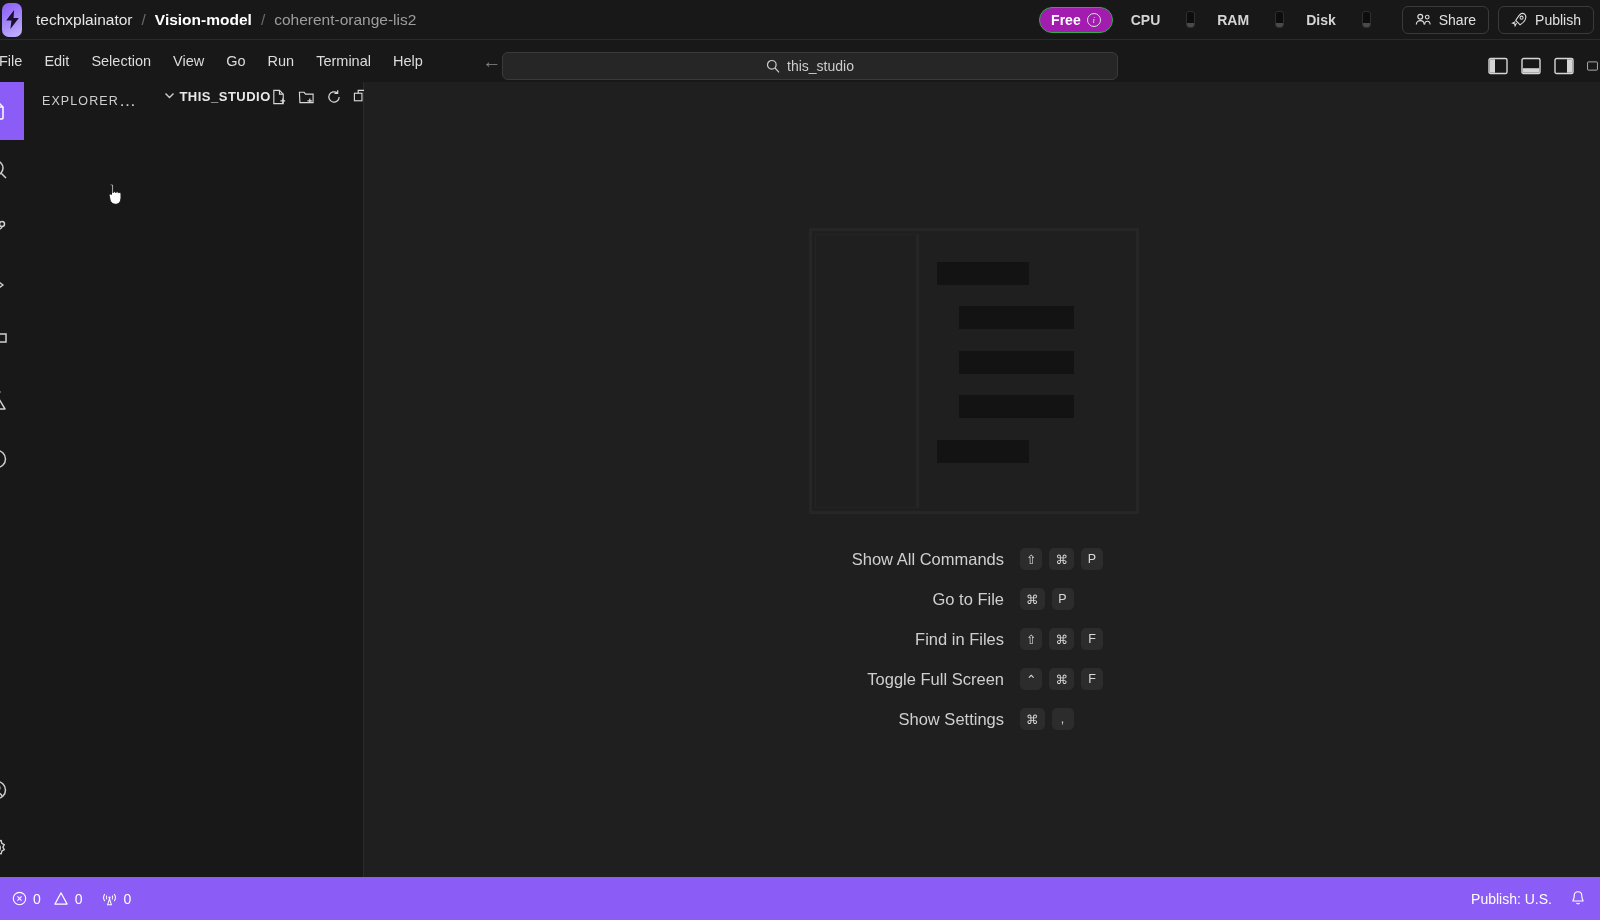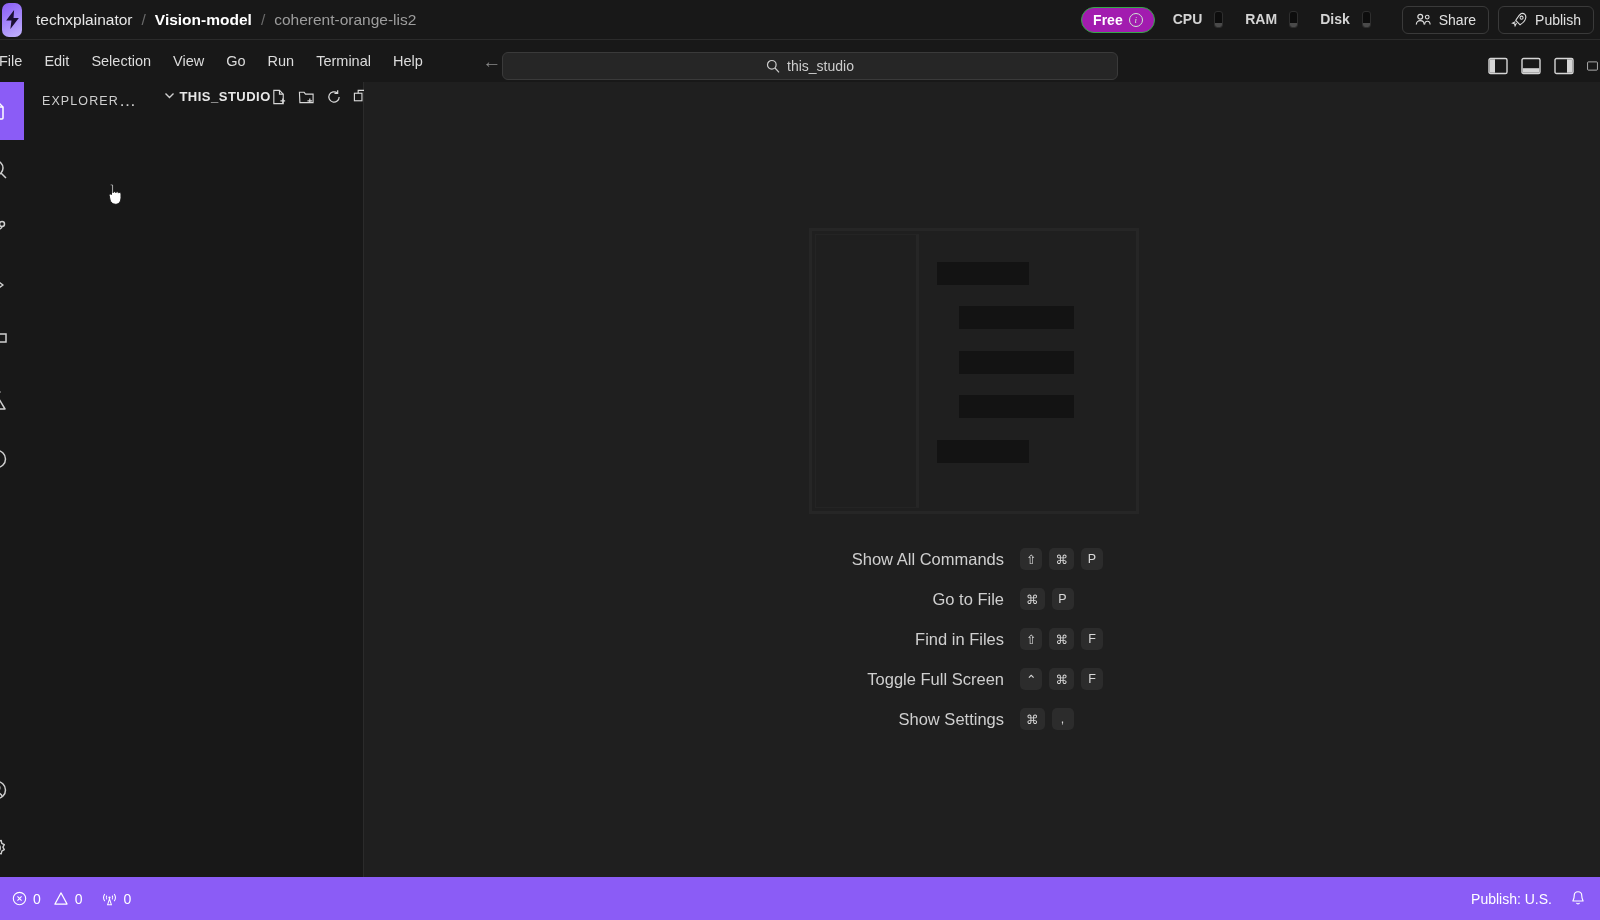--- a/index.html
+++ b/index.html
@@ -54,21 +54,21 @@
     display:flex; align-items:center; gap:6px;
     padding:0 11px; margin-right:18px;
   }
   .free-badge .lbl { font-size:14px; font-weight:bold; color:#ffffff; }
   .free-badge .info {
     width:14px; height:14px; border-radius:50%;
     border:1.4px solid #cfe9d2; color:#cfe9d2;
     font-size:9px; display:flex; align-items:center; justify-content:center;
     font-family:"Liberation Serif", serif; font-style:italic;
   }
-  .meter-group { display:flex; align-items:flex-start; gap:12px; margin-right:22px; }
+  .meter-group { display:flex; align-items:center; gap:26px; margin-right:22px; }
   .meter-group .mlbl { font-size:14px; color:#d4d4d4; font-weight:bold; }
   .meter {
     width:9px; height:17px; border-radius:3px;
     background:#0d0d0d; border:1px solid #2e2e2e;
     position:relative; overflow:hidden;
   }
   .meter i { position:absolute; left:0; bottom:0; width:100%; background:#4a4a4a; display:block; }
 
   .tb-btn {
     height:28px; display:flex; align-items:center; gap:7px;

